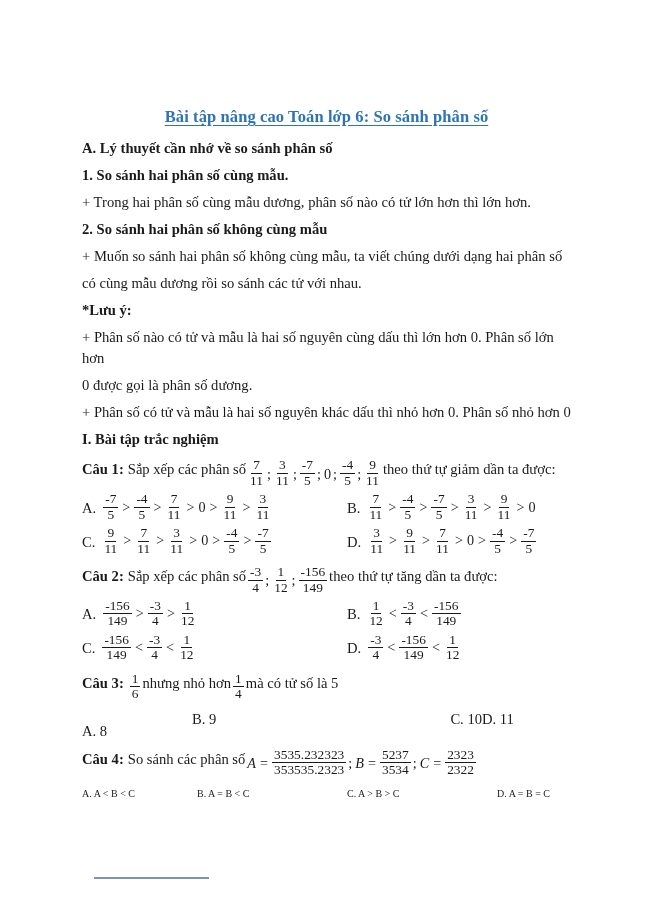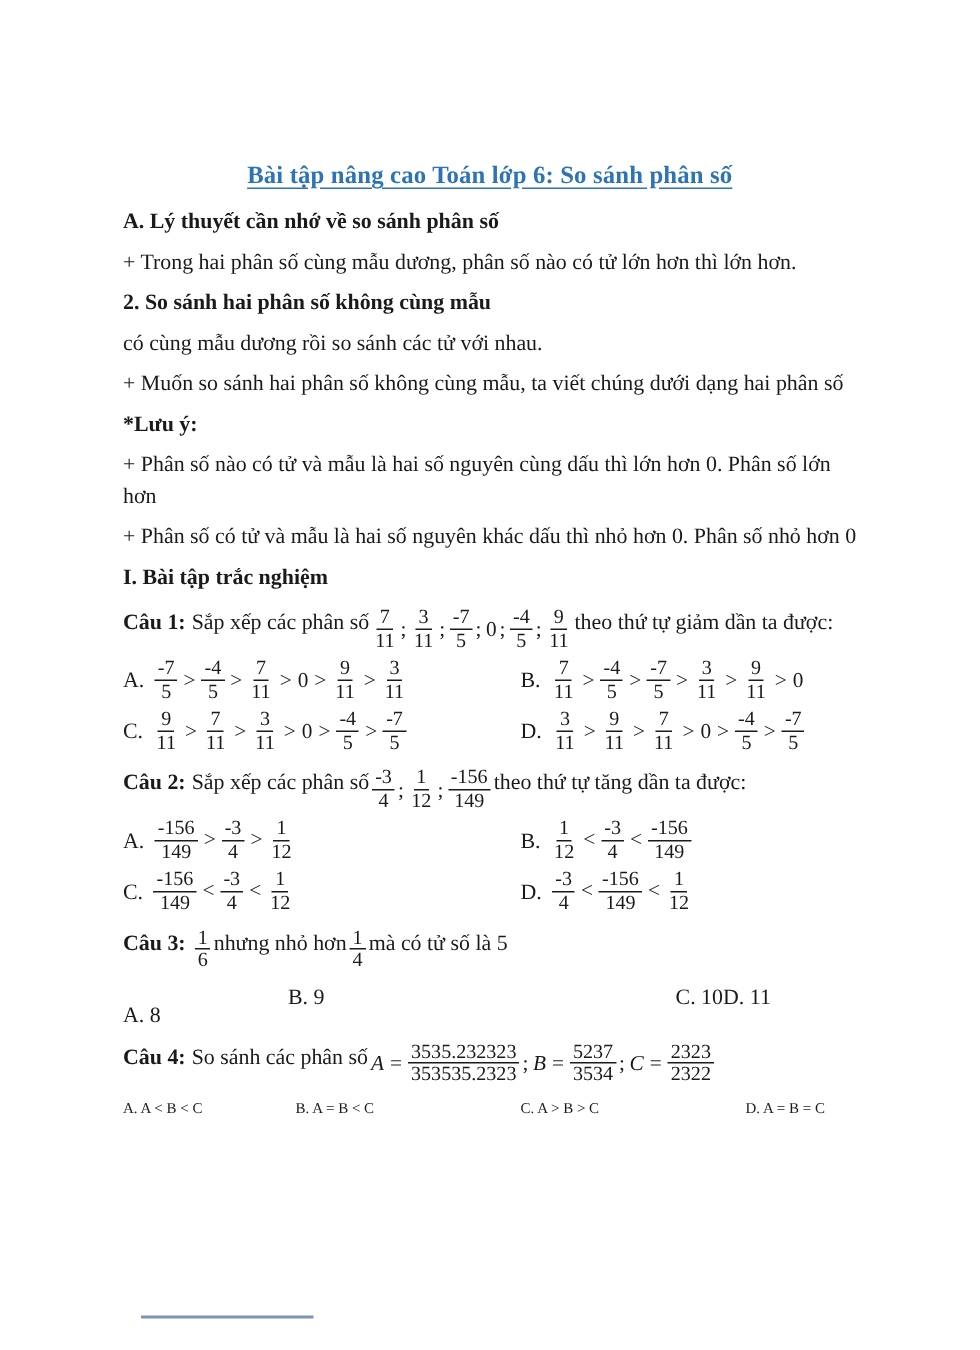--- a/index.html
+++ b/index.html
@@ -151,26 +151,28 @@
 <body>
 
 <div class="page">
 
   <h1 class="doc-title">Bài tập nâng cao Toán lớp 6: So sánh phân số</h1>
 
   <div class="body-wrap">
 
     <p class="line b">A. Lý thuyết cần nhớ về so sánh phân số</p>
 
+    <p class="line b">1. So sánh hai phân số cùng mẫu.</p>
     <p class="line">+ Trong hai phân số cùng mẫu dương, phân số nào có tử lớn hơn thì lớn hơn.</p>
     <p class="line b">2. So sánh hai phân số không cùng mẫu</p>
+    <p class="line">+ Muốn so sánh hai phân số không cùng mẫu, ta viết chúng dưới dạng hai phân số</p>
     <p class="line">có cùng mẫu dương rồi so sánh các tử với nhau.</p>
-    <p class="line">+ Muốn so sánh hai phân số không cùng mẫu, ta viết chúng dưới dạng hai phân số</p>
     <p class="line b">*Lưu ý:</p>
     <p class="line">+ Phân số nào có tử và mẫu là hai số nguyên cùng dấu thì lớn hơn 0. Phân số lớn hơn</p>
+    <p class="line">0 được gọi là phân số dương.</p>
     <p class="line">+ Phân số có tử và mẫu là hai số nguyên khác dấu thì nhỏ hơn 0. Phân số nhỏ hơn 0</p>
 
     <p class="line b">I. Bài tập trắc nghiệm</p>
 
     <div class="q-block">
       <div class="q-line">
         <span class="q-label">Câu 1:</span>
         <span>Sắp xếp các phân số</span>
         <span class="q-math" id="q1-fracs">
             <span class="frac">

